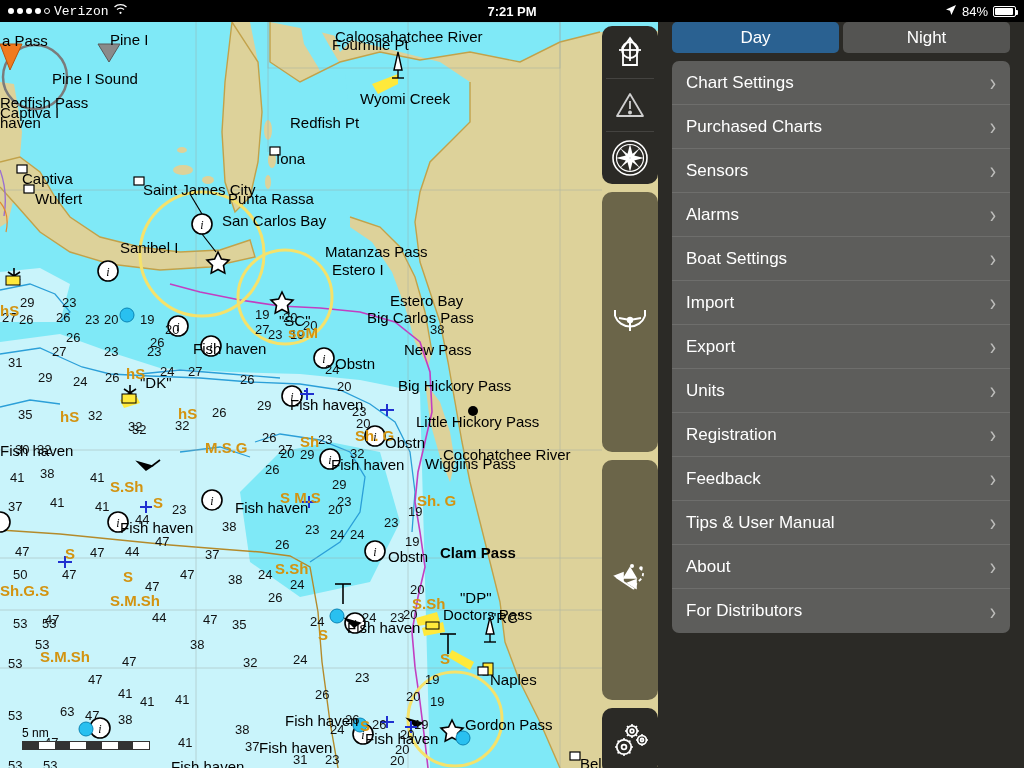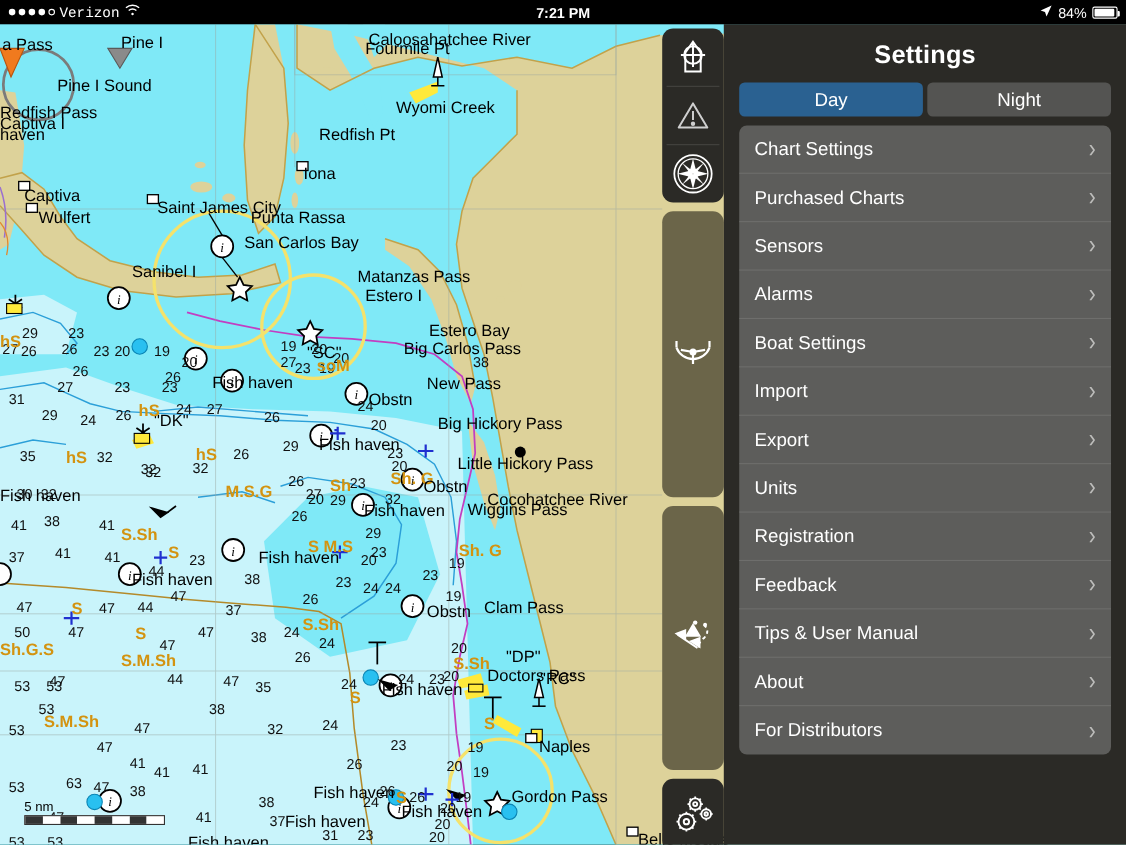--- a/index.html
+++ b/index.html
@@ -325,27 +325,27 @@
         <div class="maplabel" style="left: 143px; top: 159px;">Saint James City</div>
         <div class="maplabel" style="left: 228px; top: 168px;">Punta Rassa</div>
         <div class="maplabel" style="left: 35px; top: 168px;">Wulfert</div>
         <div class="maplabel" style="left: 222px; top: 190px;">San Carlos Bay</div>
         <div class="maplabel" style="left: 120px; top: 217px;">Sanibel I</div>
         <div class="maplabel" style="left: 325px; top: 221px;">Matanzas Pass</div>
         <div class="maplabel" style="left: 332px; top: 239px;">Estero I</div>
         <div class="maplabel" style="left: 279px; top: 290px;">"SC"</div>
         <div class="maplabel" style="left: 390px; top: 270px;">Estero Bay</div>
         <div class="maplabel" style="left: 367px; top: 287px;">Big Carlos Pass</div>
-        <div class="maplabel" style="left: 388px; top: 319px;">New Pass</div>
+        <div class="maplabel" style="left: 404px; top: 319px;">New Pass</div>
         <div class="maplabel" style="left: 398px; top: 355px;">Big Hickory Pass</div>
         <div class="maplabel" style="left: 416px; top: 391px;">Little Hickory Pass</div>
         <div class="maplabel" style="left: 140px; top: 352px;">"DK"</div>
         <div class="maplabel" style="left: 443px; top: 424px;">Cocohatchee River</div>
         <div class="maplabel" style="left: 425px; top: 433px;">Wiggins Pass</div>
-        <div class="maplabel" style="left: 440px; top: 522px;">Clam Pass</div>
+        <div class="maplabel" style="left: 440px; top: 522px; font-weight: bold;">Clam Pass</div>
         <div class="maplabel" style="left: 460px; top: 567px;">"DP"</div>
         <div class="maplabel" style="left: 443px; top: 584px;">Doctors Pass</div>
         <div class="maplabel" style="left: 491px; top: 587px;">"RC"</div>
         <div class="maplabel" style="left: 490px; top: 649px;">Naples</div>
         <div class="maplabel" style="left: 465px; top: 694px;">Gordon Pass</div>
         <div class="maplabel" style="left: 580px; top: 733px;">Belle Meade</div>
       </div>
     <div id="sounding-labels">
         <div class="sounding" style="left: 20px; top: 273px;">29</div>
         <div class="sounding" style="left: 19px; top: 290px;">26</div>
@@ -643,21 +643,20 @@
               <line x1="20.4" y1="18.6" x2="19" y2="20"></line>
                 <line x1="9" y1="30" x2="7.6" y2="31.4"></line>
             </g>
           </svg>
         </span>
       </div>
     </div>
   </div>
 
   <div class="settings">
-    <div class="settings-title">Settings</div>
 
     <div class="segmented">
       <div class="seg active">Day</div>
       <div class="seg">Night</div>
     </div>
 
 
     <div class="list" id="settings-list">
         <div class="row">
           <span>Chart Settings</span>

